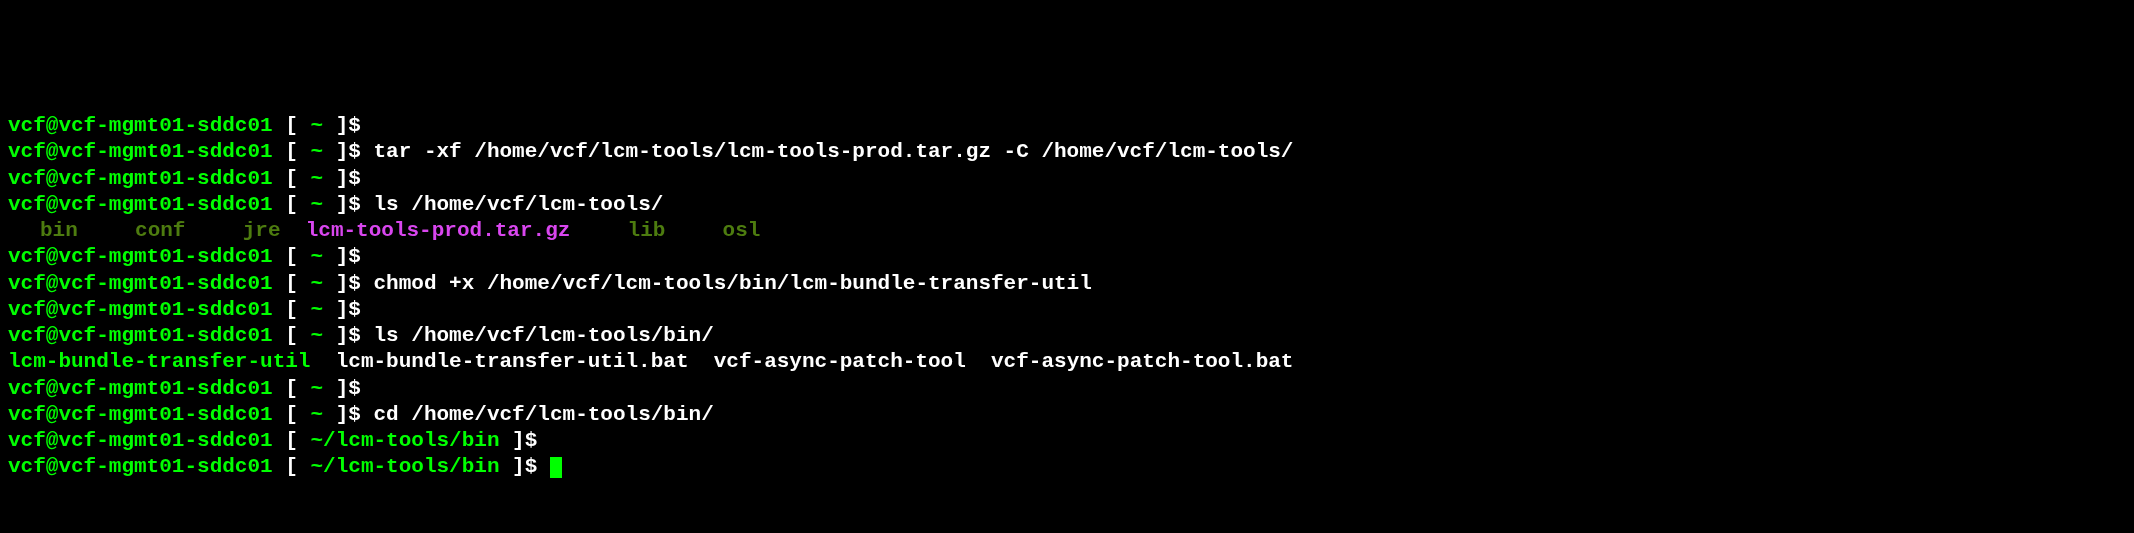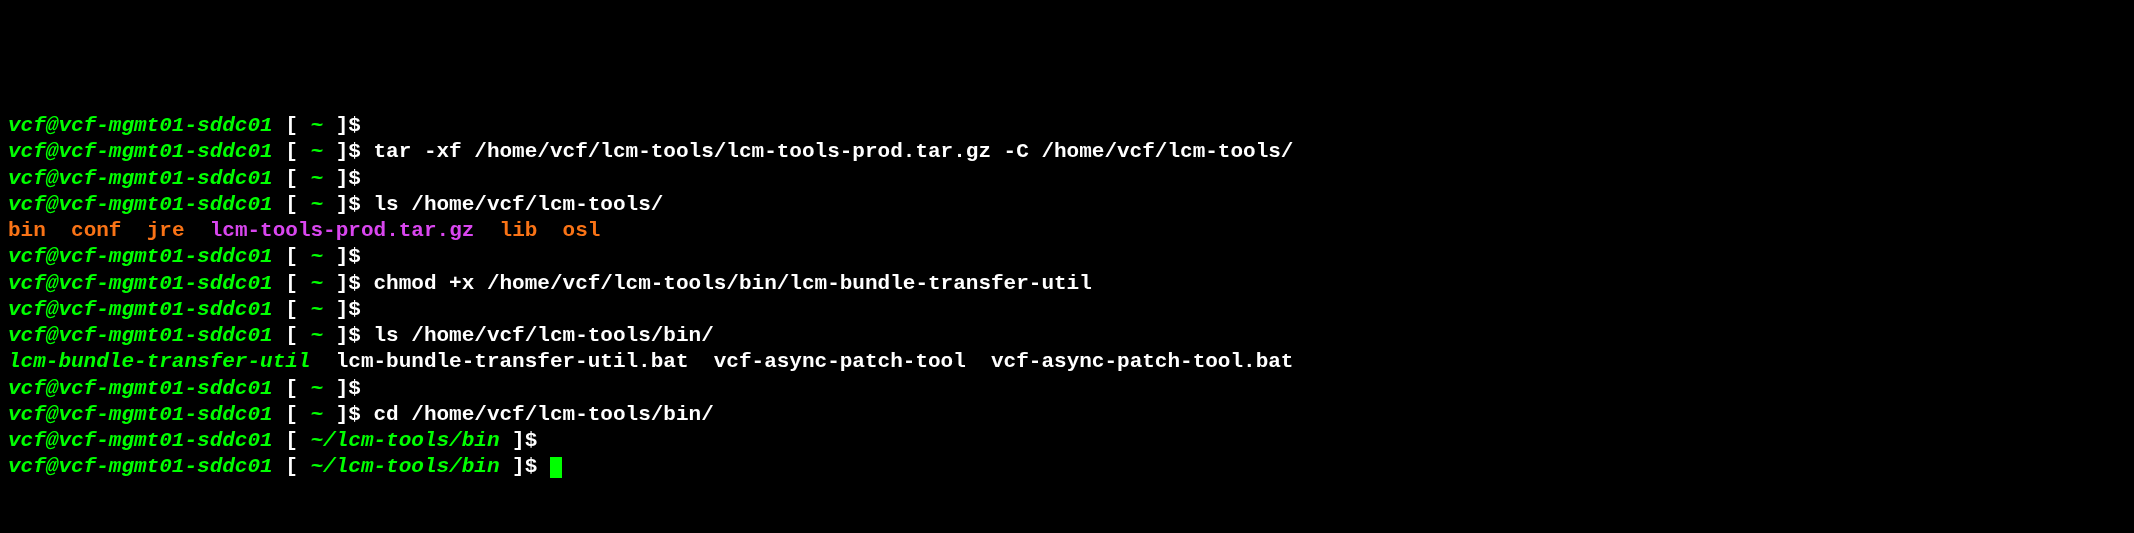--- a/index.html
+++ b/index.html
@@ -15,27 +15,27 @@
       line-height: 1.25;
       padding: 8px;
       color: #ffffff;
       white-space: pre;
     }
     .line {
       display: block;
     }
     .green {
       color: #00ff00;
-      font-style: italic;
     }
     .white {
       color: #ffffff;
     }
     .blue {
-      color: #f97316;
+      color: #4d7c0f;
+      margin-left: 32px;
     }
     .red {
       color: #d946ef;
     }
     .cursor {
       display: inline-block;
       width: 12px;
       height: 21px;
       background-color: #00ff00;
       vertical-align: text-bottom;

